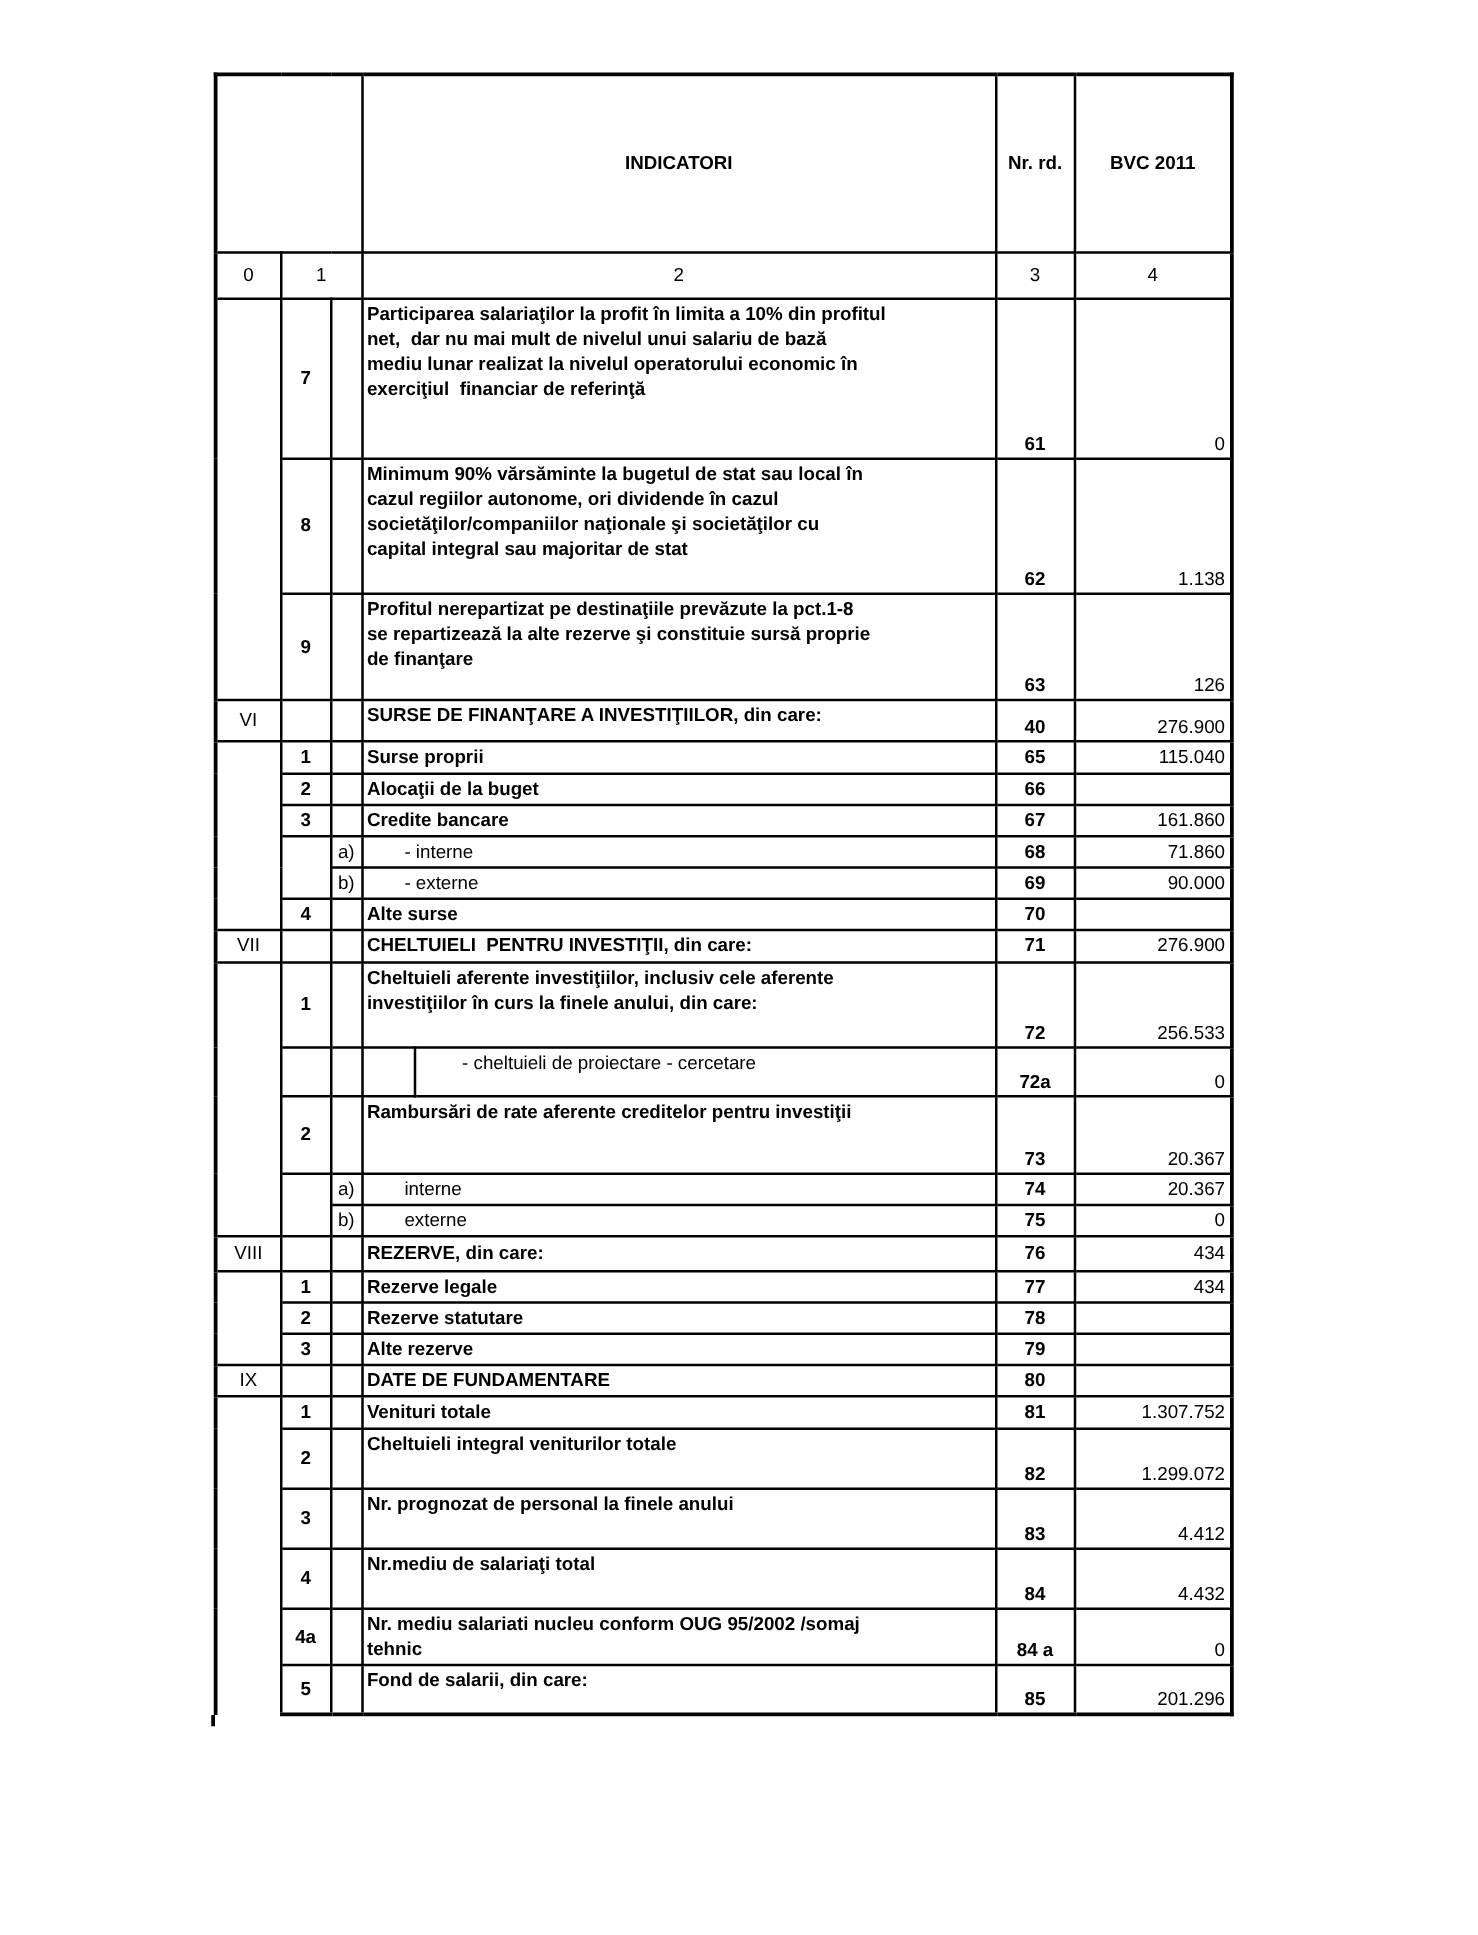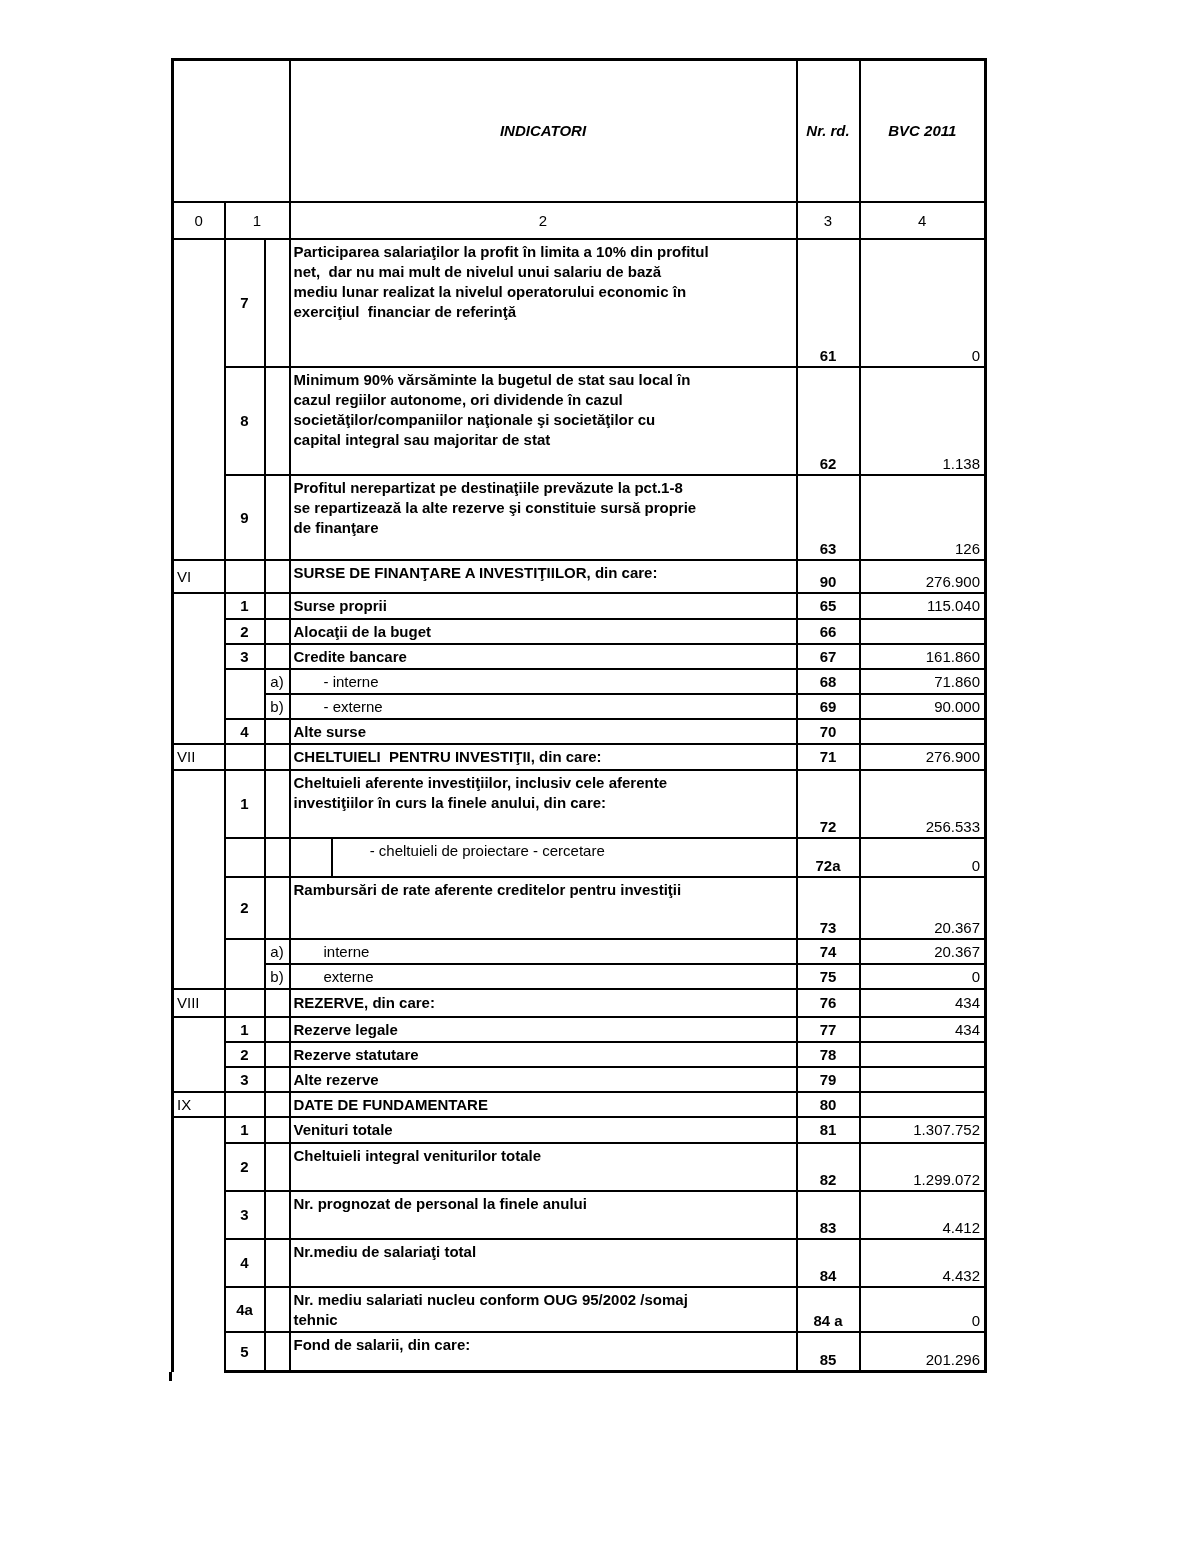--- a/index.html
+++ b/index.html
@@ -6,39 +6,39 @@
   body{
     width:1182px;height:1548px;background:#ffffff;position:relative;
     font-family:"Liberation Sans", sans-serif;color:#000;
   }
   .sheet{position:absolute;left:171px;top:58px;}
   table{border-collapse:collapse;table-layout:fixed;width:813px;}
   td{
     border:2px solid #000;padding:0 3px;font-size:15px;color:#000;
     box-sizing:border-box;overflow:hidden;
   }
-  .c-roman{text-align:left;vertical-align:middle;font-weight:normal;}
+  .c-roman{text-align:center;vertical-align:middle;font-weight:normal;}
   .c-num{text-align:center;vertical-align:middle;font-weight:bold;}
   .c-letter{text-align:center;vertical-align:middle;font-weight:normal;padding:0 1px;}
   .c-subcell{padding:0;}
   .c-text{
     text-align:left;font-weight:bold;white-space:pre-wrap;
     line-height:20px;padding:2px 2px 1px 3px;
   }
   .c-text.reg{font-weight:normal;padding-left:33px;}
   .c-nr{text-align:center;font-weight:bold;vertical-align:middle;}
   .c-val{text-align:right;font-weight:normal;vertical-align:middle;padding-right:4px;}
   .vt{vertical-align:top;}
   .vm{vertical-align:middle;}
   .vb{vertical-align:bottom;padding-bottom:2px;}
   .hdr{text-align:center;vertical-align:middle;font-weight:bold;}
   .colnum{text-align:center;vertical-align:middle;font-weight:normal;}
   .bl3{border-left-width:3px;}
   .br3{border-right-width:3px;}
-  .bt3{border-top-width:3px;font-style:italic;}
+  .bt3{border-top-width:3px;}
   .bb3{border-bottom-width:3px;}
   .bb0{border-bottom:none;}
   .tail{position:absolute;left:-2px;top:100%;margin-top:-1px;width:3px;height:9px;background:#000;}
 </style>
 </head>
 <body>
 
 <div class="sheet">
   <table>
     <colgroup>
@@ -92,21 +92,21 @@
 se repartizează la alte rezerve şi constituie sursă proprie
 de finanţare</td>
           <td class="c-nr vb">63</td>
           <td class="c-val br3 vb">126</td>
         </tr>
         <tr style="height: 33px;">
           <td class="c-roman bl3">VI</td>
           <td class="c-num"></td>
           <td class="c-letter"></td>
           <td class="c-text vt" colspan="2">SURSE DE FINANŢARE A INVESTIŢIILOR, din care:</td>
-          <td class="c-nr vb">90</td>
+          <td class="c-nr vb">40</td>
           <td class="c-val br3 vb">276.900</td>
         </tr>
         <tr style="height: 26px;">
           <td class="c-roman bl3" rowspan="6"></td>
           <td class="c-num">1</td>
           <td class="c-letter"></td>
           <td class="c-text vm" colspan="2">Surse proprii</td>
           <td class="c-nr">65</td>
           <td class="c-val br3">115.040</td>
         </tr>

